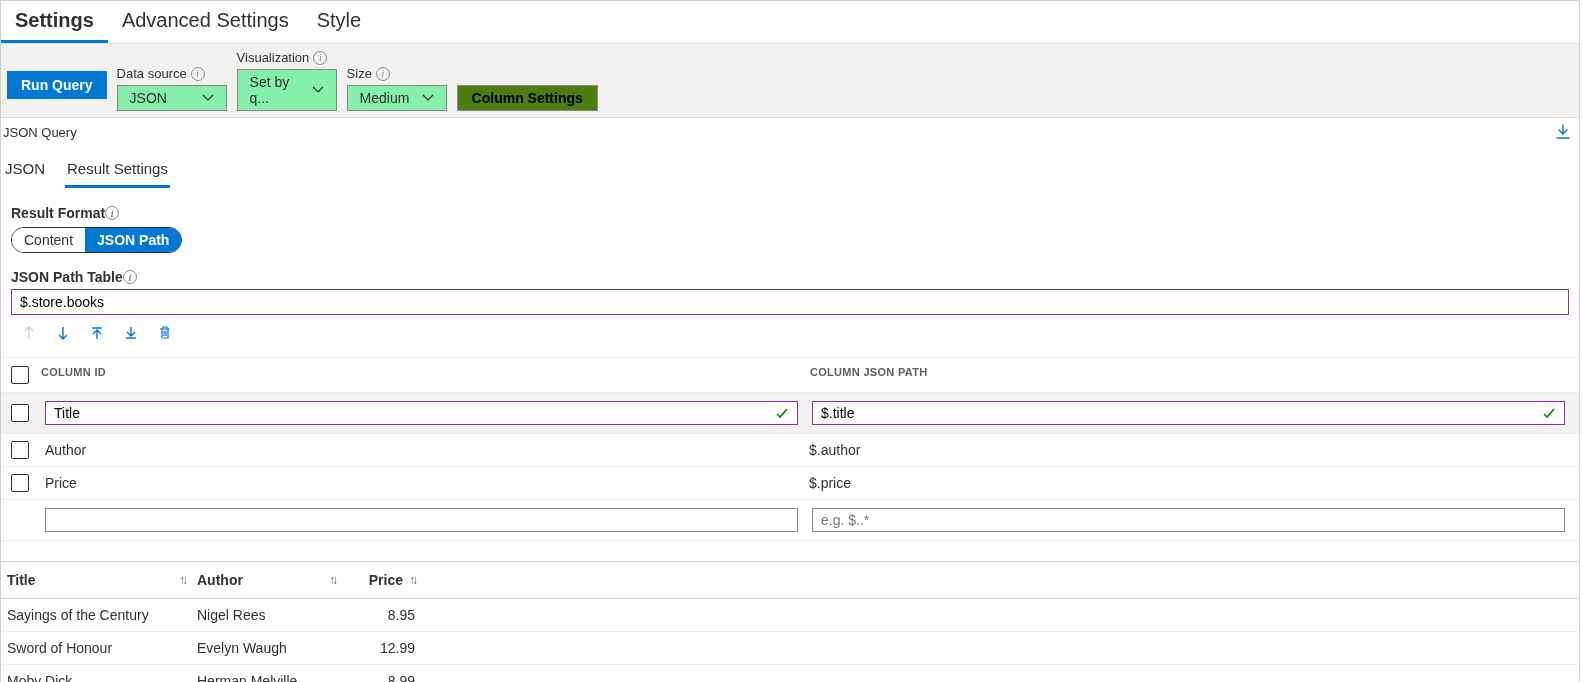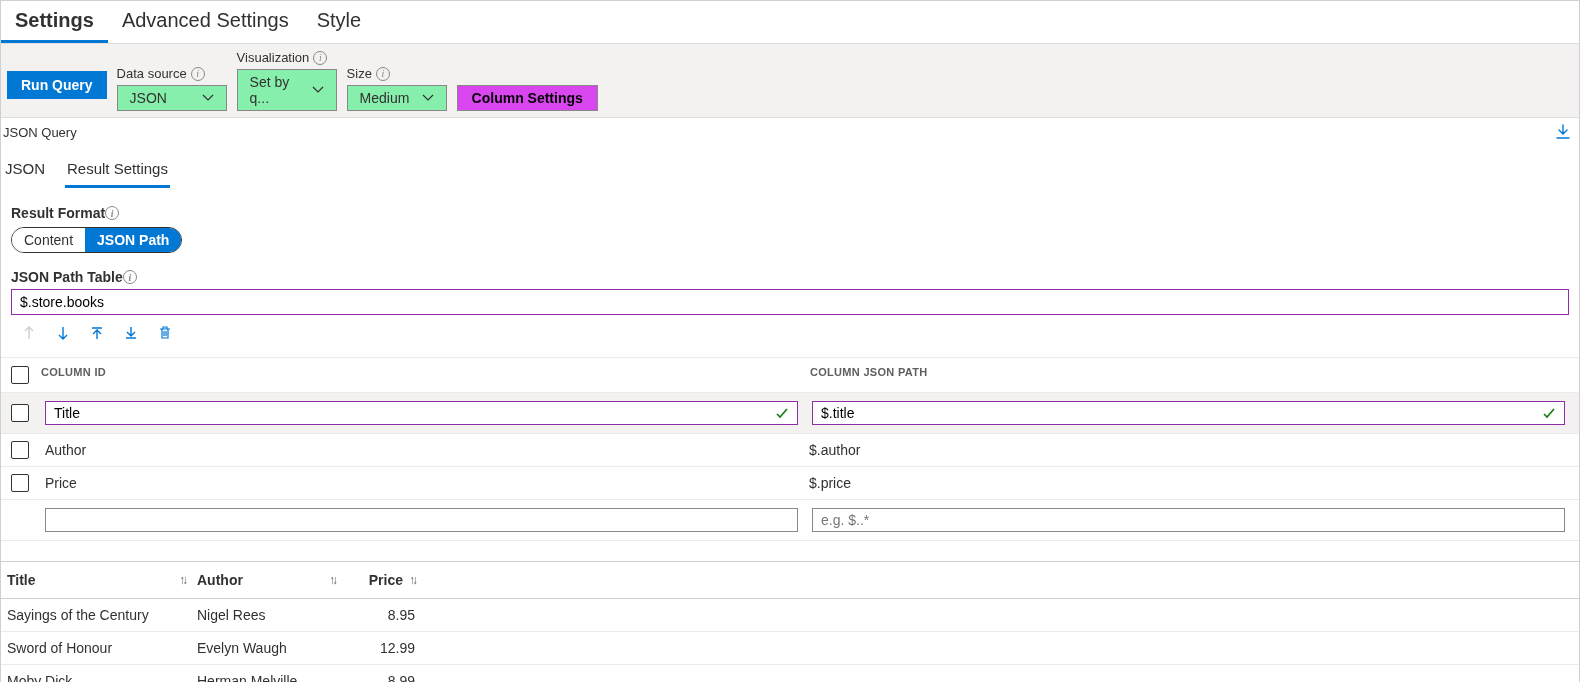--- a/index.html
+++ b/index.html
@@ -8,21 +8,21 @@
   .tabs { display: flex; gap: 0; border-bottom: 1px solid #e1dfdd; }
   .tab { padding: 8px 14px; cursor: pointer; font-size: 20px; }
   .tab.active { font-weight: 600; border-bottom: 3px solid #0078d4; }
   .toolbar { background: #f3f2f1; padding: 6px 0 6px 0; display: flex; align-items: flex-end; gap: 10px; border-bottom: 1px solid #e1dfdd; }
   .toolbar-col { display: flex; flex-direction: column; gap: 4px; }
   .toolbar-col .lbl { font-size: 13px; color: #323130; display: flex; align-items: center; gap: 4px; }
   .info-icon { display:inline-flex; width:14px; height:14px; border:1px solid #8a8886; border-radius:50%; align-items:center; justify-content:center; font-size:10px; color:#8a8886; font-style:italic; font-family:Georgia,serif; }
   .btn-primary { background:#0078d4; color:#fff; border:none; padding:6px 14px; font-size:14px; font-weight:600; cursor:pointer; margin-left:6px; margin-bottom:12px; }
   .select { display:flex; align-items:center; justify-content:space-between; background:#86efac; border:1px solid #8a8886; padding:4px 12px; min-width:100px; font-size:14px; cursor:pointer; }
   .select .chev { margin-left:8px; }
-  .btn-outline { background:#d946ef; border:1px solid #8a8886; padding:4px 14px; font-size:14px; font-weight:600; cursor:pointer; }
+  .btn-outline { background:#4d7c0f; border:1px solid #8a8886; padding:4px 14px; font-size:14px; font-weight:600; cursor:pointer; }
   .section-row { display:flex; justify-content:space-between; align-items:center; padding:6px 8px 6px 2px; }
   .subtabs { display:flex; gap:18px; padding:14px 2px 0 2px; border-bottom:1px solid #fff; }
   .subtab { padding:0 2px 8px 2px; font-size:15px; cursor:pointer; }
   .subtab.active { font-weight:400; border-bottom:3px solid #0078d4; }
   .pad { padding:6px 10px 6px 10px; }
   .field-label { display:flex; align-items:center; font-weight:600; font-size:14px; margin-top:10px; }
   .pill-group { display:inline-flex; border:1px solid #323130; border-radius:20px; overflow:hidden; margin-top:6px; }
   .pill { padding:4px 12px; font-size:14px; cursor:pointer; background:#fff; }
   .pill.active { background:#0078d4; color:#fff; font-weight:600; }
   .text-input { width:100%; border:1px solid #8f2da8; padding:4px 8px; font-size:14px; outline:none; margin-top:4px; }

